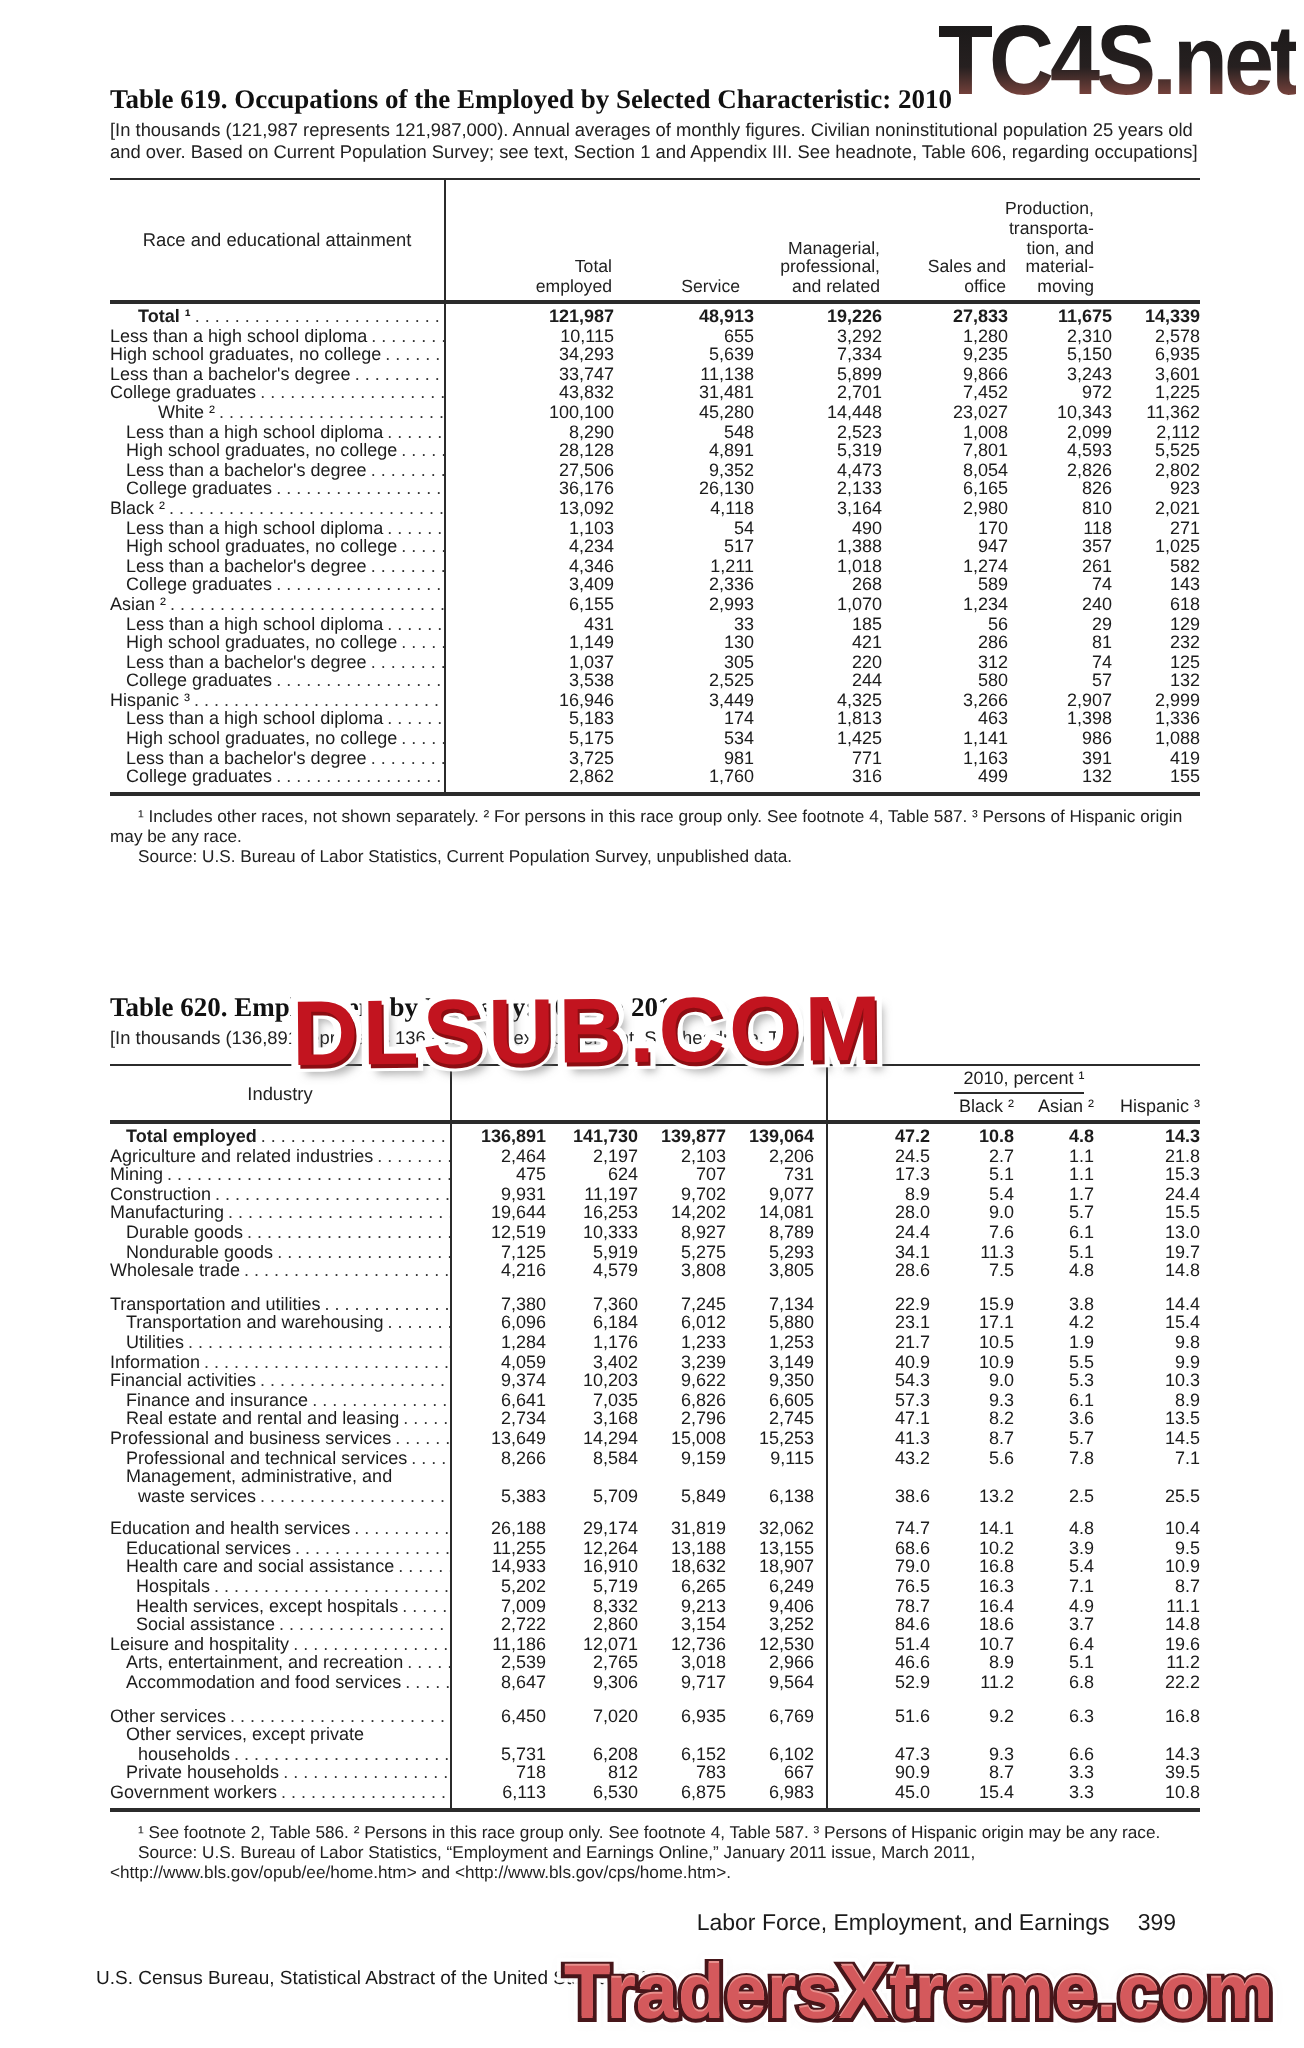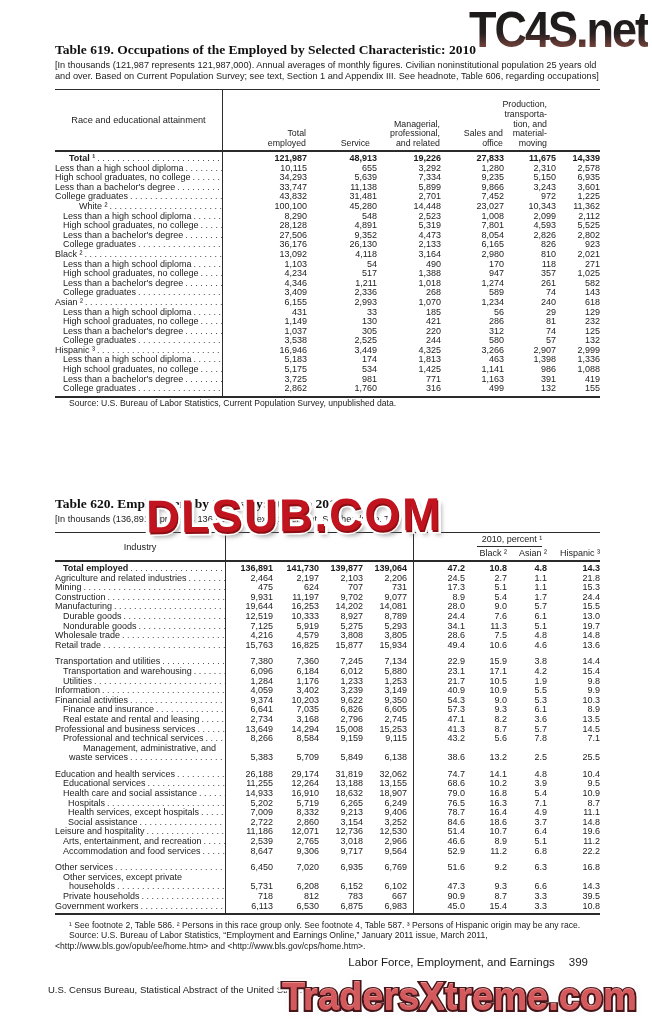--- a/index.html
+++ b/index.html
@@ -347,20 +347,21 @@
             <span class="num w85">2,862</span>
             <span class="num w70">1,760</span>
             <span class="num w64">316</span>
             <span class="num w63">499</span>
             <span class="num w52">132</span>
             <span class="num w44">155</span>
           </div>
         </div>
     </div>
 
+    <p class="footnote">¹ Includes other races, not shown separately. ² For persons in this race group only. See footnote 4, Table 587. ³ Persons of Hispanic origin may be any race.</p>
     <p class="footnote src">Source: U.S. Bureau of Labor Statistics, Current Population Survey, unpublished data.</p>
   </section>
 
   <section class="sec sec620">
     <h1 class="tbl-title">Table 620. Employment by Industry: 2000 to 2010</h1>
     <p class="headnote">[In thousands (136,891 represents 136,891,000), except percent. See headnote, Table 606]</p>
 
     <div class="tbl t620">
       <div class="vline" style="left:170px"></div>
       <div class="vline" style="left:358px"></div>
@@ -478,32 +479,20 @@
             <span class="lead"></span>
             <span class="num w48">4,216</span>
             <span class="num w46">4,579</span>
             <span class="num w44">3,808</span>
             <span class="num w44">3,805</span>
             <span class="num w46 gpl">28.6</span>
             <span class="num w42">7.5</span>
             <span class="num w40">4.8</span>
             <span class="num w53">14.8</span>
           </div>
-          <div class="trow">
-            <span class="lbl" style="padding-left: 0px;">Retail trade</span>
-            <span class="lead"></span>
-            <span class="num w48">15,763</span>
-            <span class="num w46">16,825</span>
-            <span class="num w44">15,877</span>
-            <span class="num w44">15,934</span>
-            <span class="num w46 gpl">49.4</span>
-            <span class="num w42">10.6</span>
-            <span class="num w40">4.6</span>
-            <span class="num w53">13.6</span>
-          </div>
           <div class="row-gap"></div>
           <div class="trow">
             <span class="lbl" style="padding-left: 0px;">Transportation and utilities</span>
             <span class="lead"></span>
             <span class="num w48">7,380</span>
             <span class="num w46">7,360</span>
             <span class="num w44">7,245</span>
             <span class="num w44">7,134</span>
             <span class="num w46 gpl">22.9</span>
             <span class="num w42">15.9</span>
@@ -600,21 +589,21 @@
             <span class="num w48">8,266</span>
             <span class="num w46">8,584</span>
             <span class="num w44">9,159</span>
             <span class="num w44">9,115</span>
             <span class="num w46 gpl">43.2</span>
             <span class="num w42">5.6</span>
             <span class="num w40">7.8</span>
             <span class="num w53">7.1</span>
           </div>
           <div class="trow">
-            <span class="lbl" style="padding-left: 8px; margin-left: 20px;">Management, administrative, and</span>
+            <span class="lbl" style="padding-left: 8px;">Management, administrative, and</span>
           </div>
           <div class="trow">
             <span class="lbl" style="padding-left: 14px;">waste services</span>
             <span class="lead"></span>
             <span class="num w48">5,383</span>
             <span class="num w46">5,709</span>
             <span class="num w44">5,849</span>
             <span class="num w44">6,138</span>
             <span class="num w46 gpl">38.6</span>
             <span class="num w42">13.2</span>

